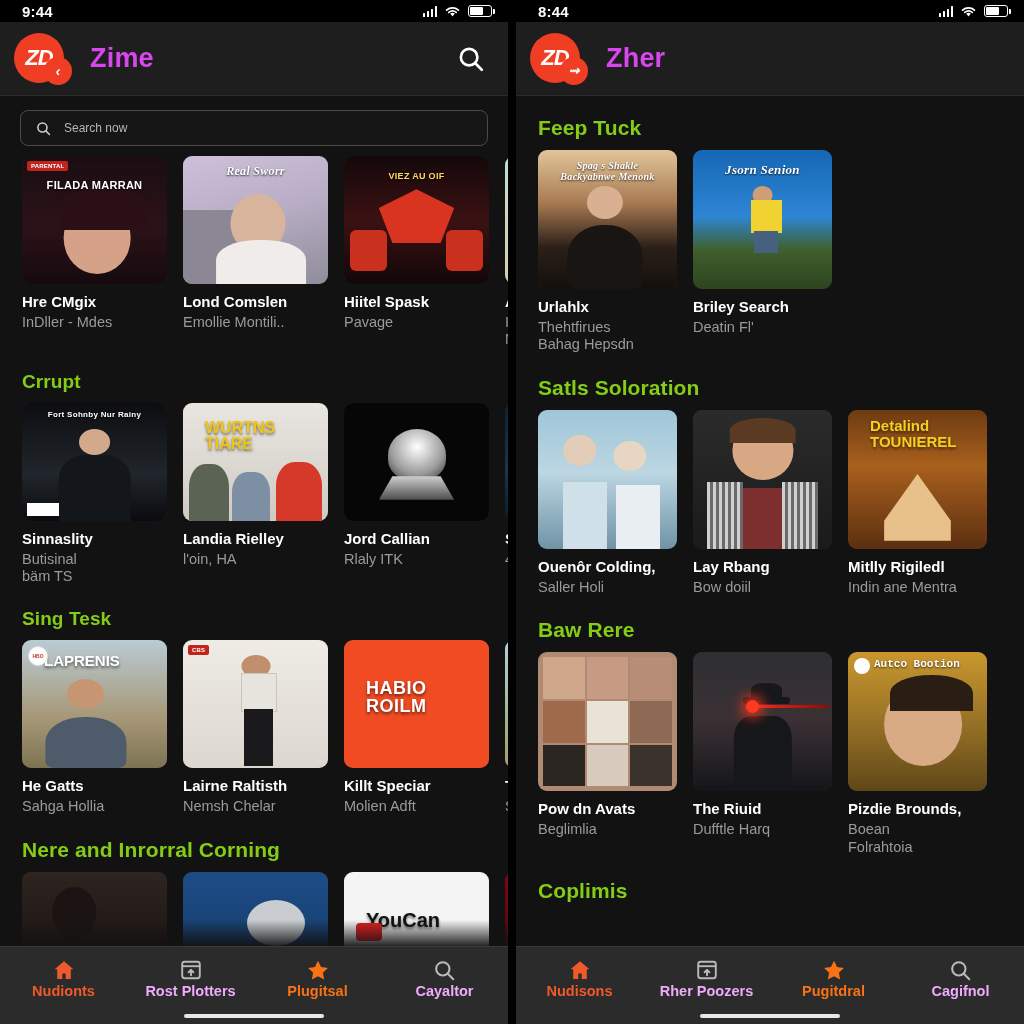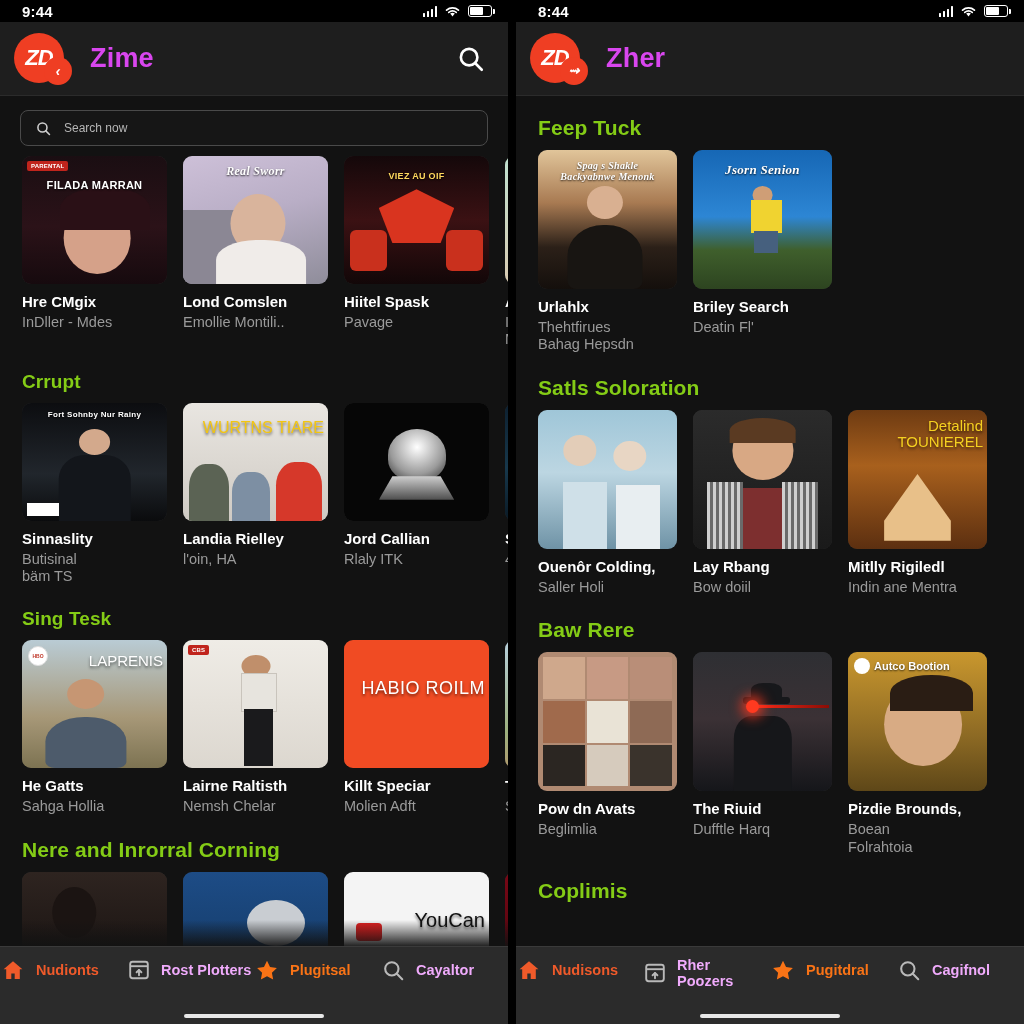--- a/index.html
+++ b/index.html
@@ -93,23 +93,23 @@
     position:absolute; left:50%; transform:translateX(-50%);
     border-radius:50%;
   }
   .art .ovtext {
     position:absolute; left:0; right:0; top:7%; text-align:center;
     font-size:9px; font-weight:700; letter-spacing:.3px; color:#fff;
     text-shadow:0 1px 2px rgba(0,0,0,.8); padding:0 4px; line-height:1.15;
     overflow:hidden;
   }
   .art .bigtext {
-    position:absolute; left:0; right:0; top:38%; text-align:right;
-    font-size:17px; font-weight:400; line-height:1.05; color:#fff;
-    text-shadow:0 2px 3px rgba(0,0,0,.55); padding:0 4px;
+    position:absolute; left:0; right:0; top:38%; text-align:left;
+    font-size:17px; font-weight:700; line-height:1.05; color:#fff;
+    text-shadow:0 2px 3px rgba(0,0,0,.55); padding:0 22px;
   }
   .art .badge-tl {
     position:absolute; left:6px; top:6px; width:20px; height:20px;
     border-radius:50%; background:#fff; border:1px solid #ddd;
     display:flex; align-items:center; justify-content:center;
     font-size:5px; color:#c0392b; font-weight:800; text-align:center; line-height:1;
   }
   .art .tag-tl {
     position:absolute; left:5px; top:5px; background:#c0241c; color:#fff;
     font-size:6px; font-weight:700; padding:2px 4px; border-radius:2px;
@@ -133,21 +133,21 @@
   .grid9 { position:absolute; inset:5px; display:grid; grid-template-columns:repeat(3,1fr);
            grid-template-rows:repeat(3,1fr); gap:2px; }
   .grid9 div { background:#6b5a52; }
 
   
   .bottomnav {
     position:absolute; left:0; right:0; bottom:0; height:78px;
     background:#2b2b2b; display:flex; align-items:flex-start;
     padding-top:10px; border-top:1px solid #3a3a3a;
   }
-  .nav-item { flex:1; display:flex; flex-direction:row; align-items:center; gap:10px; }
+  .nav-item { flex:1; display:flex; flex-direction:column; align-items:center; gap:0; }
   .nav-icon { height:26px; display:flex; align-items:center; justify-content:center; color:#b9b9b9; }
   .nav-label { font-size:14.5px; color:#f0abfc; font-weight:600; }
   .nav-item.active .nav-icon { color:#ef5a2a; }
   .nav-item.active .nav-label { color:#ef5a2a; }
   .nav-item.dim .nav-icon, .nav-item.dim .nav-label { color:#f97316; }
   .home-bar {
     position:absolute; bottom:6px; left:50%; transform:translateX(-50%);
     width:140px; height:4px; border-radius:3px; background:#e8e8e8;
   }
   .fade-bottom {
@@ -604,21 +604,21 @@
           <div class="t">The Riuid</div>
           <div class="s">Dufftle Harq</div>
         </div>
 
         <div class="card">
           <div class="thumb">
             <div class="art">
               <div class="sky" style="background:linear-gradient(180deg,#c9972e 0%,#8d6a24 60%,#5e4718 100%);"></div>
               <div class="head" style="left:54%;top:22%;width:56%;height:60%;background:#d8ab84;"></div>
               <div style="position:absolute;left:30%;top:16%;width:60%;height:26%;background:#2a1d14;border-radius:50% 50% 0 0;"></div>
-              <div style="position:absolute;left:6px;top:6px;display:flex;align-items:center;gap:4px;">
+              <div style="position:absolute;left:6px;top:6px;display:flex;align-items:flex-start;gap:4px;font-family:Liberation Mono, monospace;">
                 <span style="width:16px;height:16px;border-radius:50%;background:#fff;display:block;"></span>
                 <span style="color:#fff;font-size:11px;font-weight:800;text-shadow:0 1px 2px rgba(0,0,0,.7);">Autco Bootion</span>
               </div>
             </div>
           </div>
           <div class="t">Pizdie Brounds,</div>
           <div class="s" style="white-space:pre-line;">Boean
 Folrahtoia</div>
         </div>
       </div>

